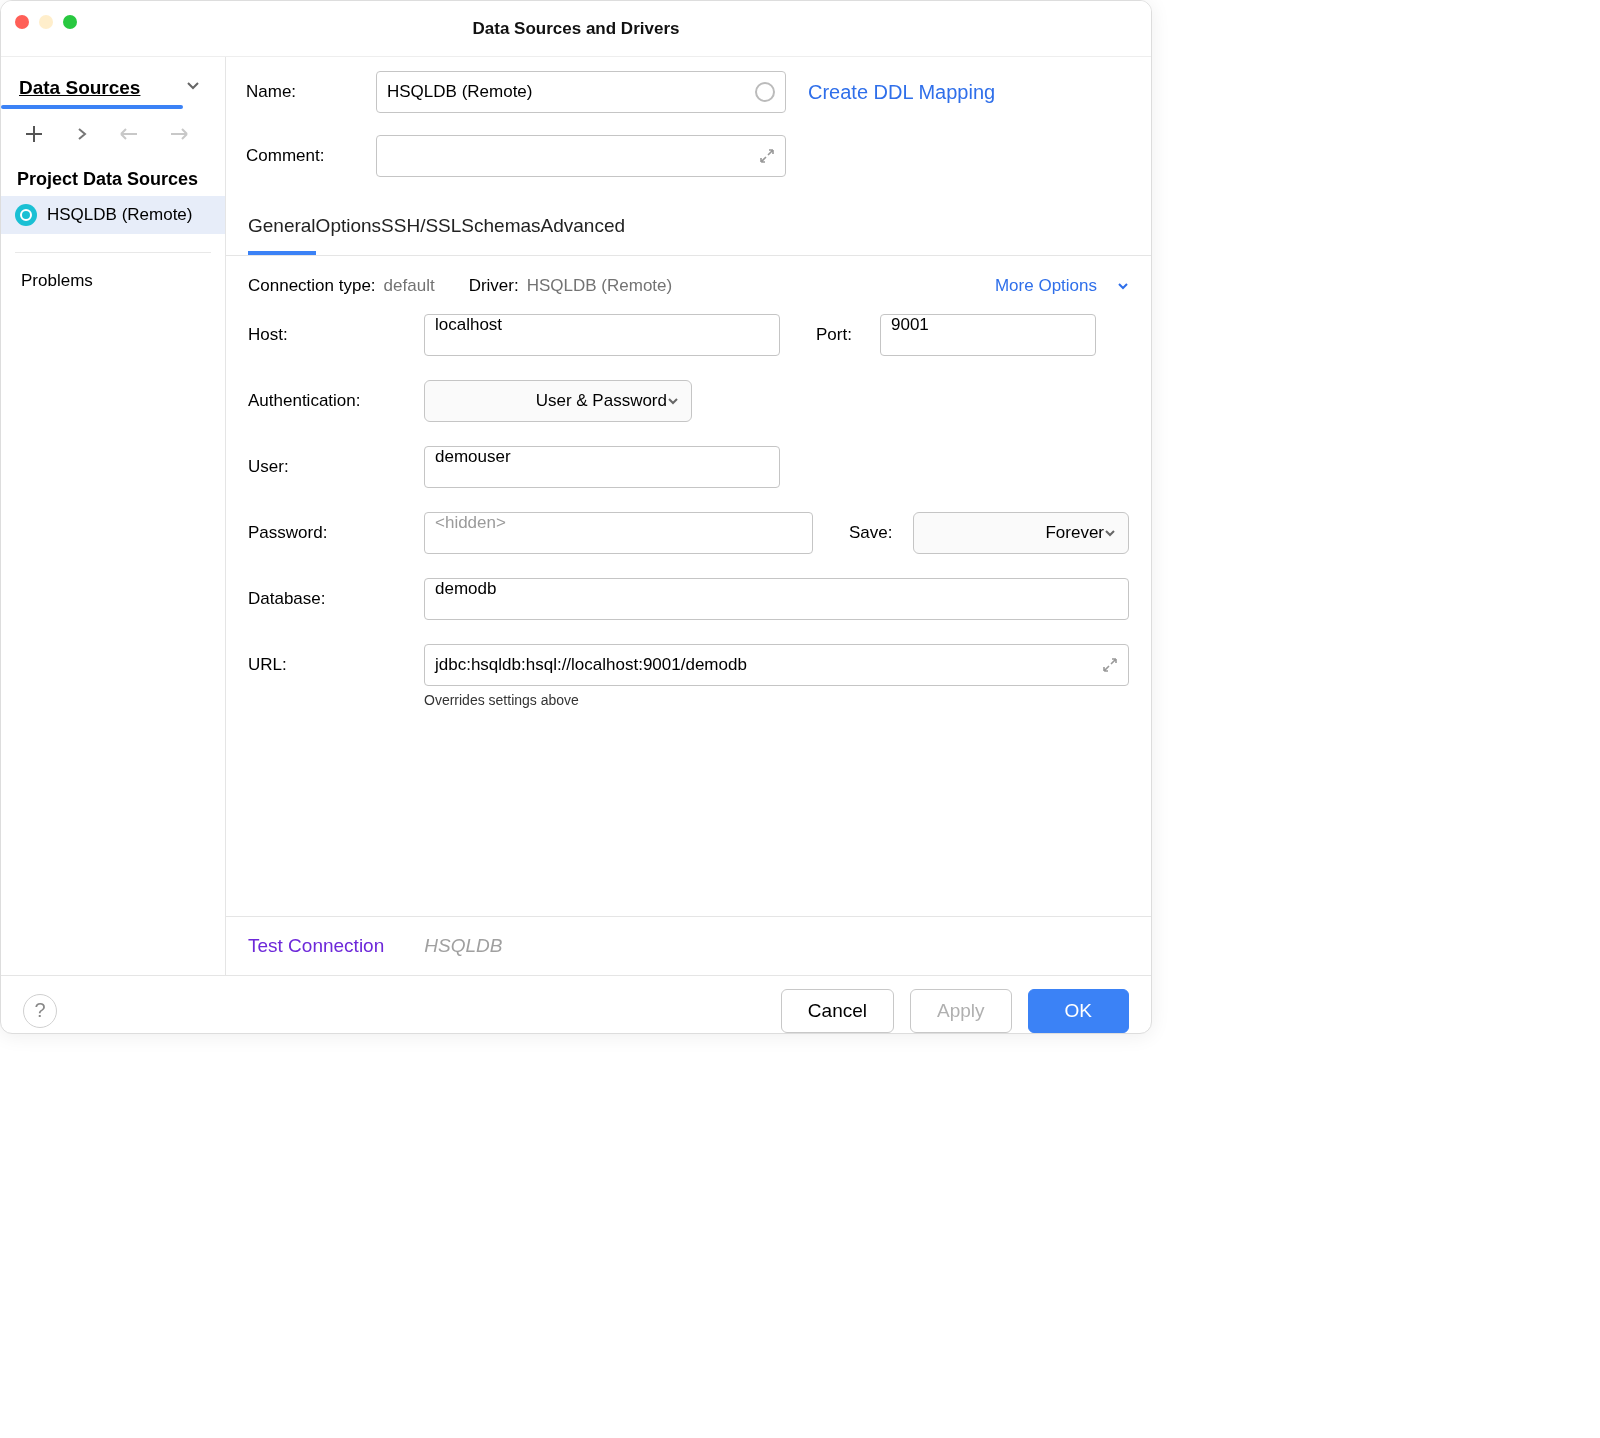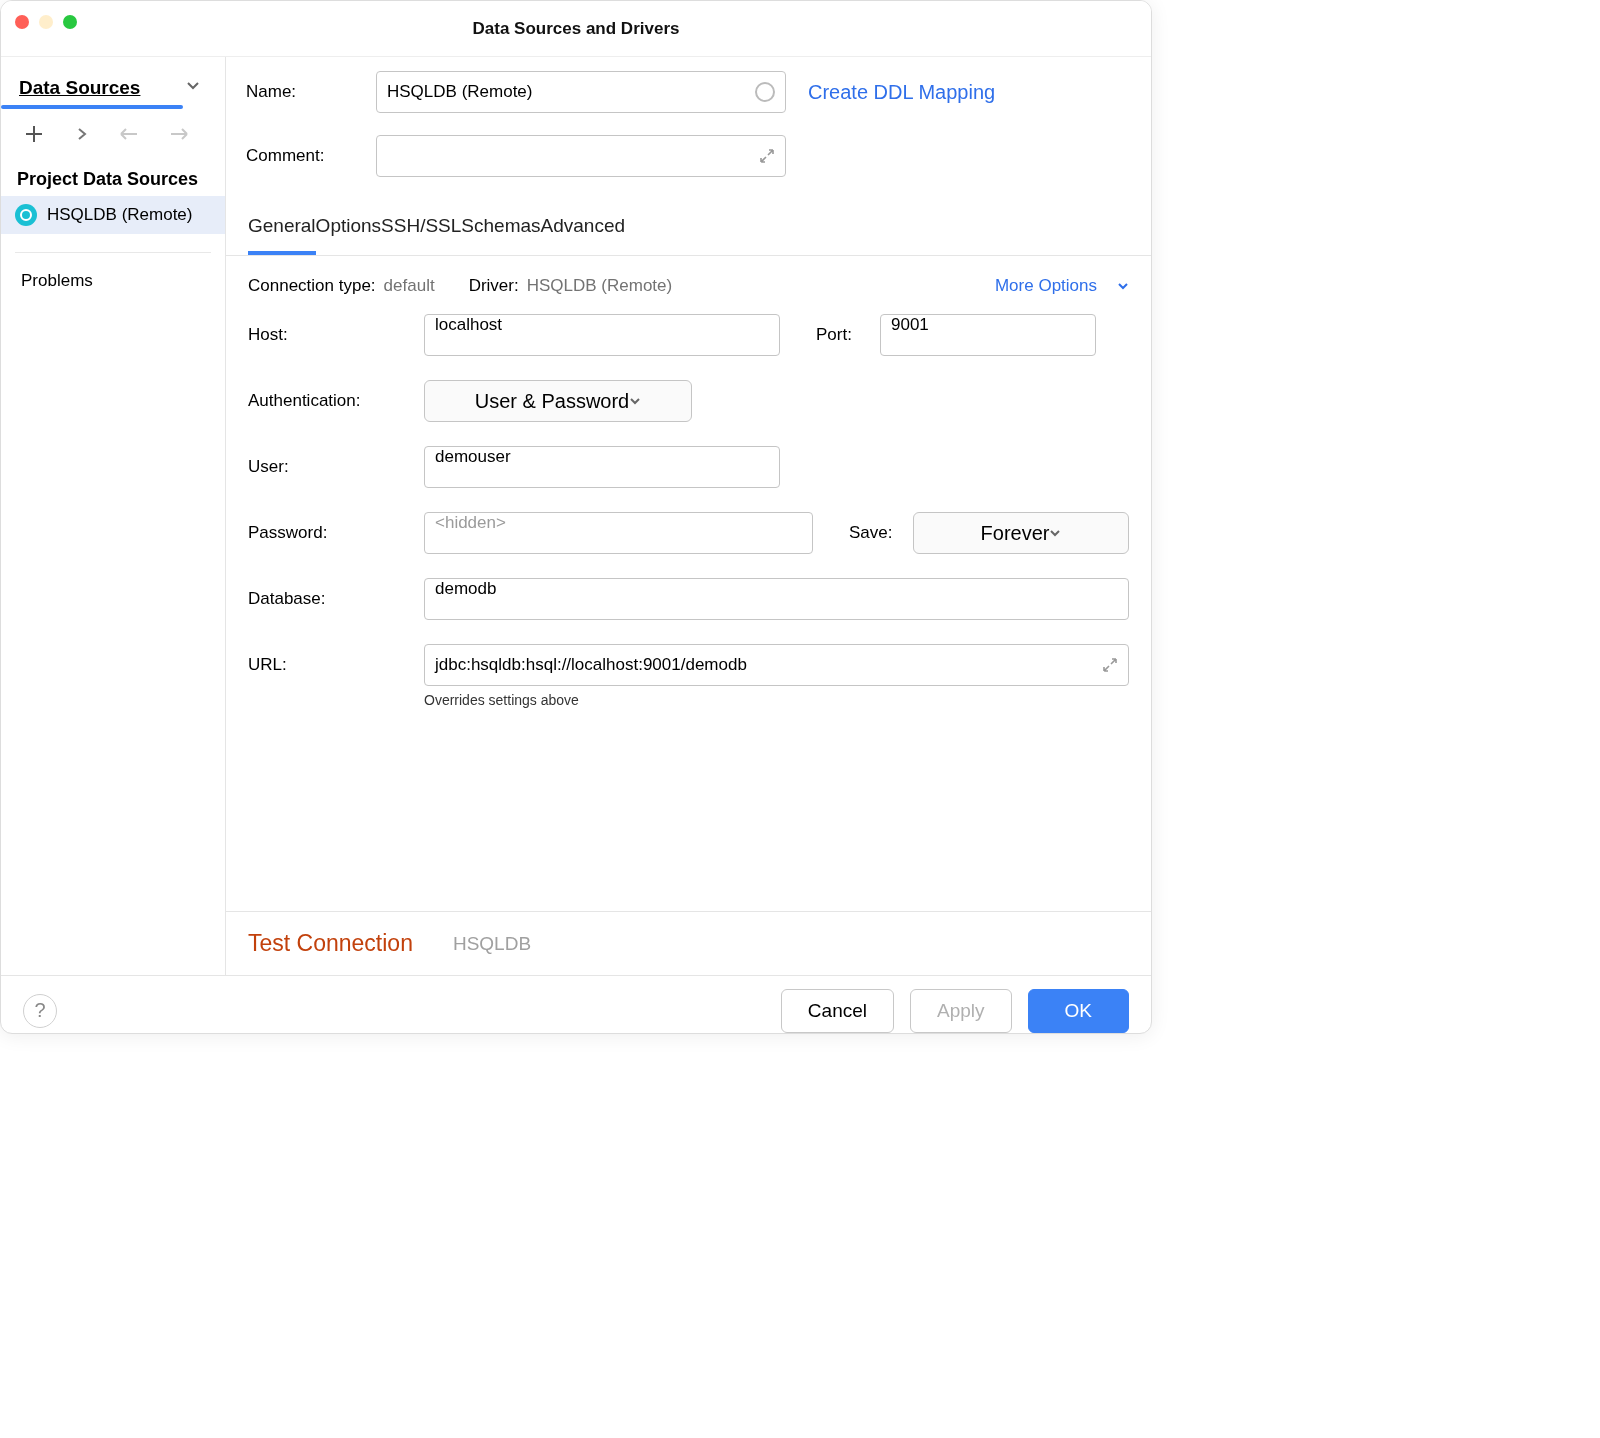--- a/index.html
+++ b/index.html
@@ -40,32 +40,32 @@
   .tab{padding:10px 0 14px 0; font-size:19px; color:#222;}
   .tab.active{border-bottom:4px solid #3b82f6; font-weight:500;}
   .subbar{display:flex; align-items:center; padding:20px 22px 10px 22px; font-size:17px; gap:8px;}
   .link{color:#737373;}
   .subbar .more{margin-left:auto; color:#2f6fea; display:flex; align-items:center; gap:20px;}
   .form-body{padding:8px 22px;}
   .frow{display:flex; align-items:center; margin-bottom:24px;}
   .grow{flex:1;}
   .port-lbl{width:64px; font-size:17px; margin-left:36px;}
   .port-input{width:216px;}
-  .select{height:42px; border:1px solid #c5c5c5; border-radius:6px; background:#fafafa; display:flex; align-items:center; justify-content:center; padding:0 12px; font-size:20px;}
+  .select{height:42px; border:1px solid #c5c5c5; border-radius:6px; background:#fafafa; display:flex; align-items:center; justify-content:flex-end; padding:0 12px; font-size:17px;}
   .select .chev{color:#666;}
   .auth-select{width:268px;}
   .save-select{width:216px;}
   .save-lbl{width:64px; margin-left:36px; font-size:17px;}
   .pwd{color:#9b9b9b;}
   .helper{font-size:14px; color:#333; margin-top:-18px; margin-left:176px;}
   .url-row .txt{display:flex; align-items:center; justify-content:space-between;}
   .spacer{flex:1;}
   .test-bar{border-top:1px solid #e5e5e5; padding:18px 22px; display:flex; gap:40px; align-items:center;}
-  .test-link{color:#c2410c; font-size:23px;}
-  .driver-gray{color:#a0a0a0; font-size:19px;}
+  .test-link{color:#6d28d9; font-size:19px;}
+  .driver-gray{color:#a0a0a0; font-size:19px;font-style:italic;}
   .footer{height:70px; border-top:1px solid #e5e5e5; display:flex; align-items:center; padding:0 22px; gap:16px;}
   .help-icon{width:34px;height:34px;border:1px solid #d0d0d0;border-radius:50%;display:flex;align-items:center;justify-content:center;color:#888;font-size:20px;}
   .footer .spacer{flex:1;}
   .btn{height:44px; padding:0 26px; border-radius:6px; font-size:19px; border:1px solid #c8c8c8; background:#fff;}
   .btn.disabled{color:#b0b0b0;}
   .btn.primary{background:#3b82f6; color:#fff; border-color:#3b82f6; padding:0 36px;}
   svg{display:block;}
 </style>
 </head>
 <body>

